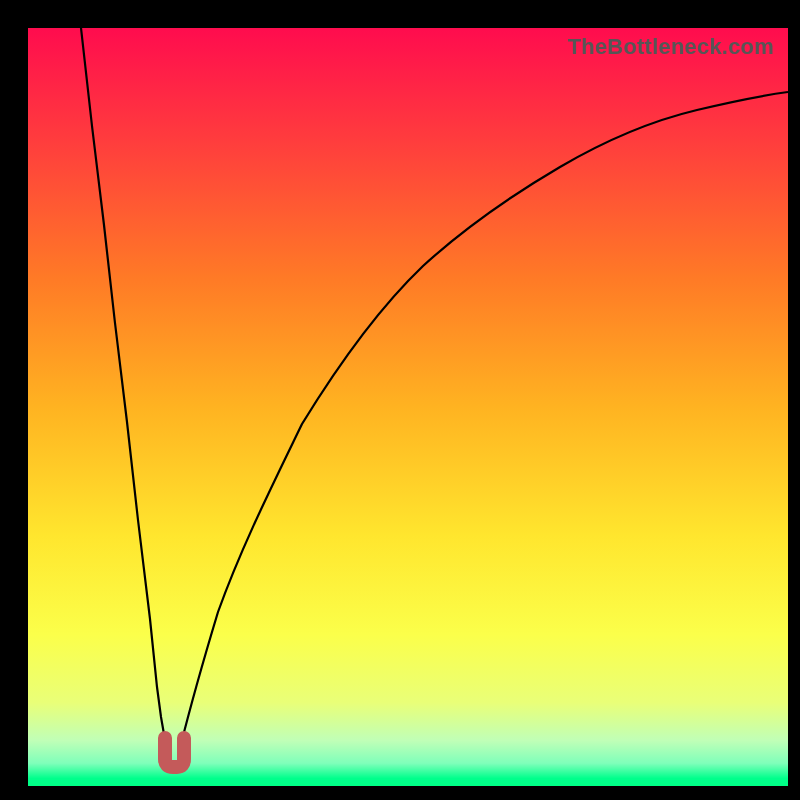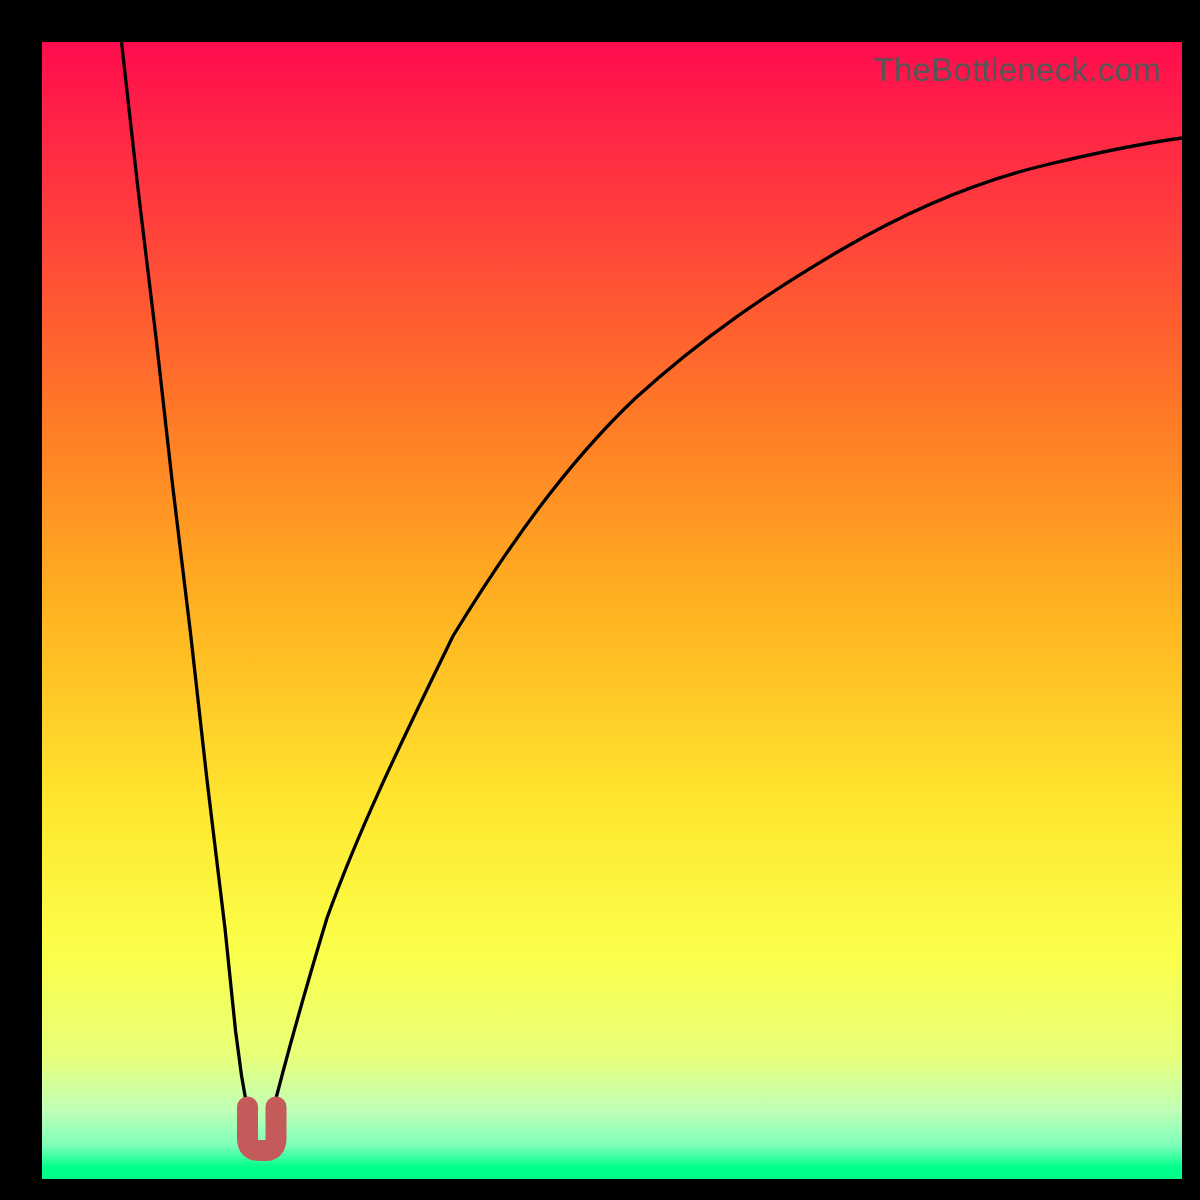--- a/index.html
+++ b/index.html
@@ -22,21 +22,21 @@
     #c0ffb7 94%,
     #7fffba 97%,
     #00ff8c 99%,
     #00ff85 100%);
 }
 .watermark {
   position: absolute;
   top: 6px;
   right: 14px;
   font-size: 22px;
-  font-weight: 400;
+  font-weight: 700;
   color: #565656;
   letter-spacing: 0.2px;
 }
 svg.curves {
   position: absolute;
   left: 0;
   top: 0;
   width: 760px;
   height: 758px;
 }

